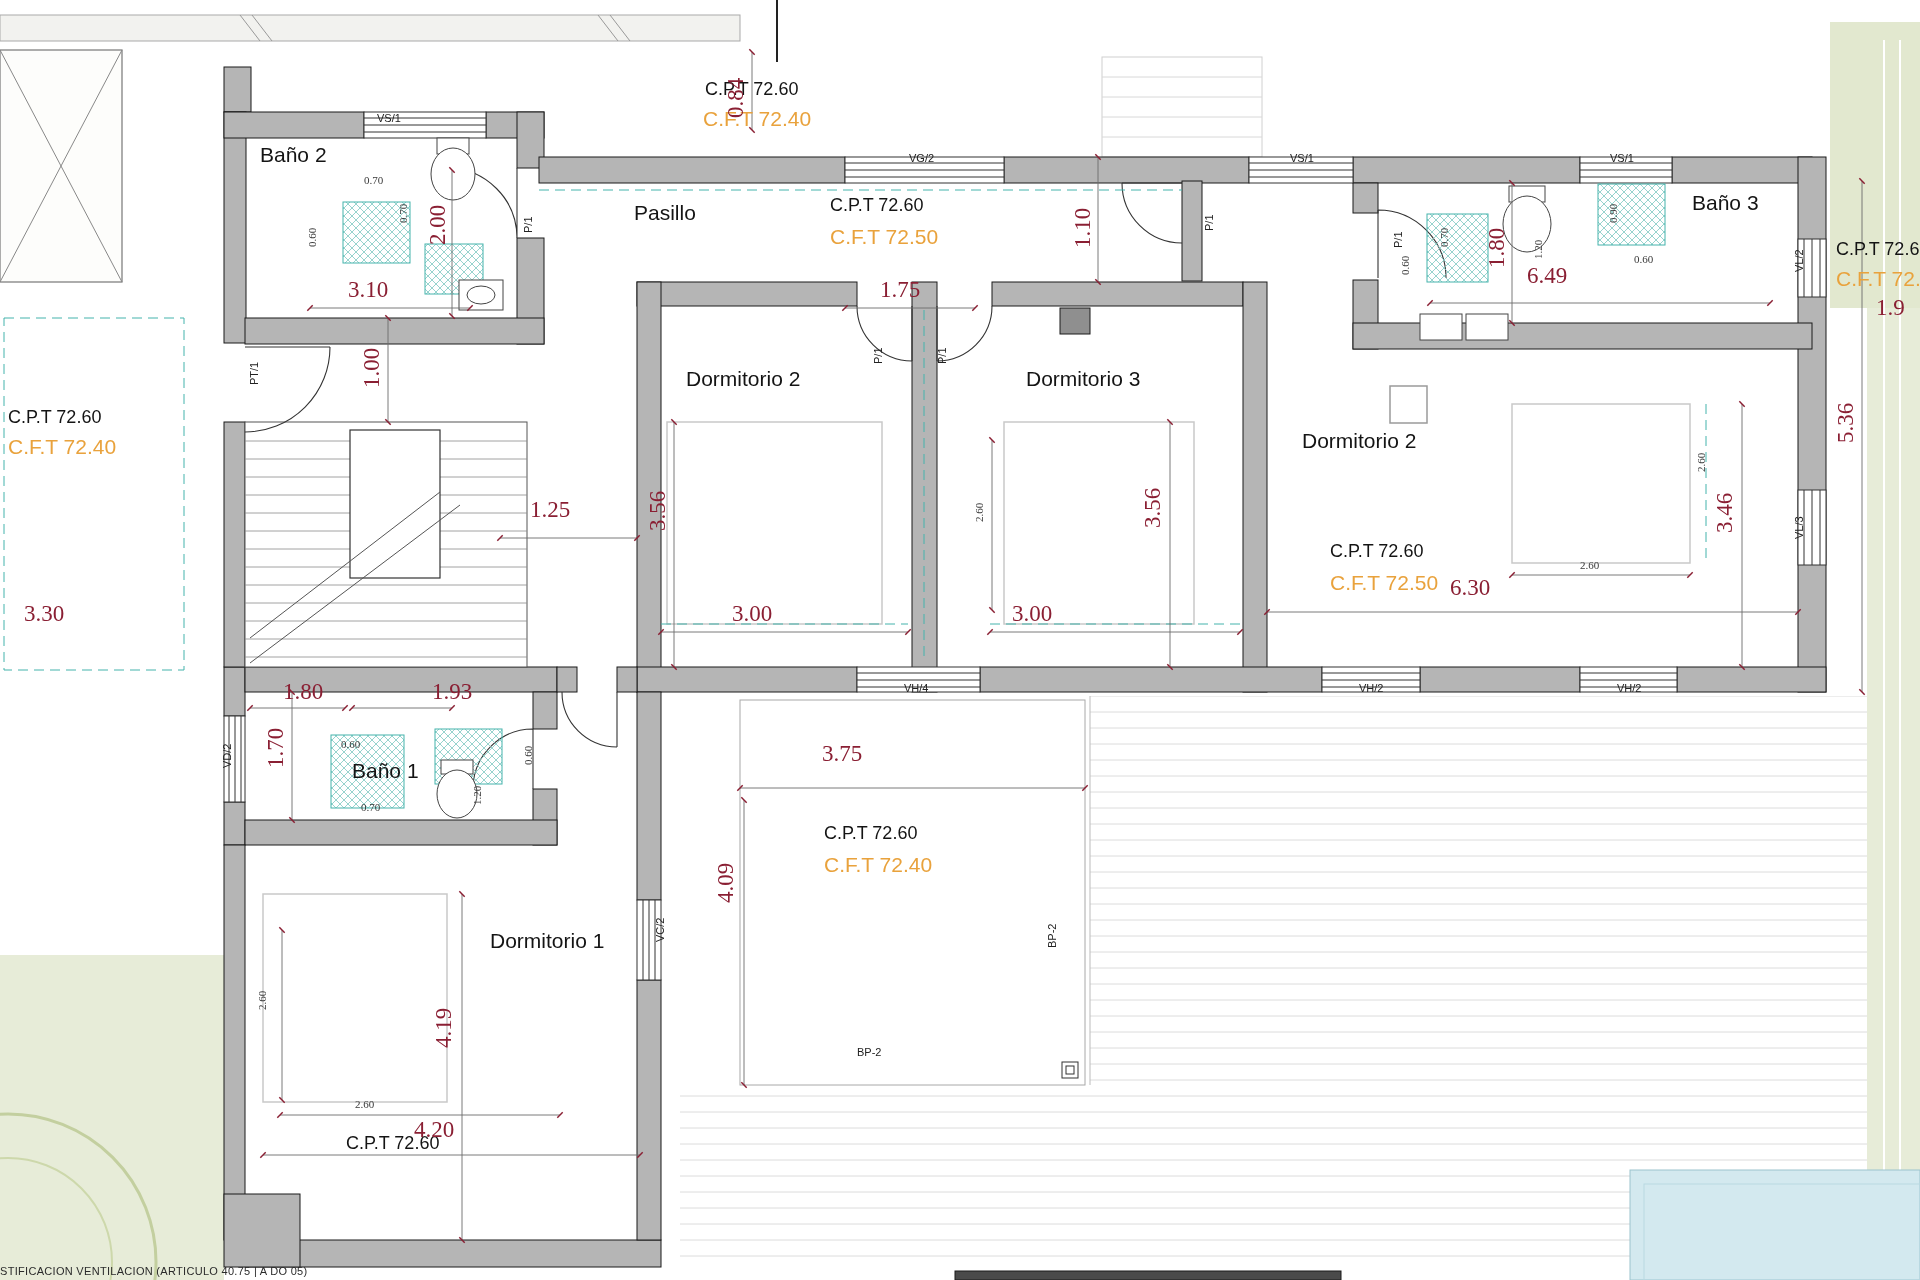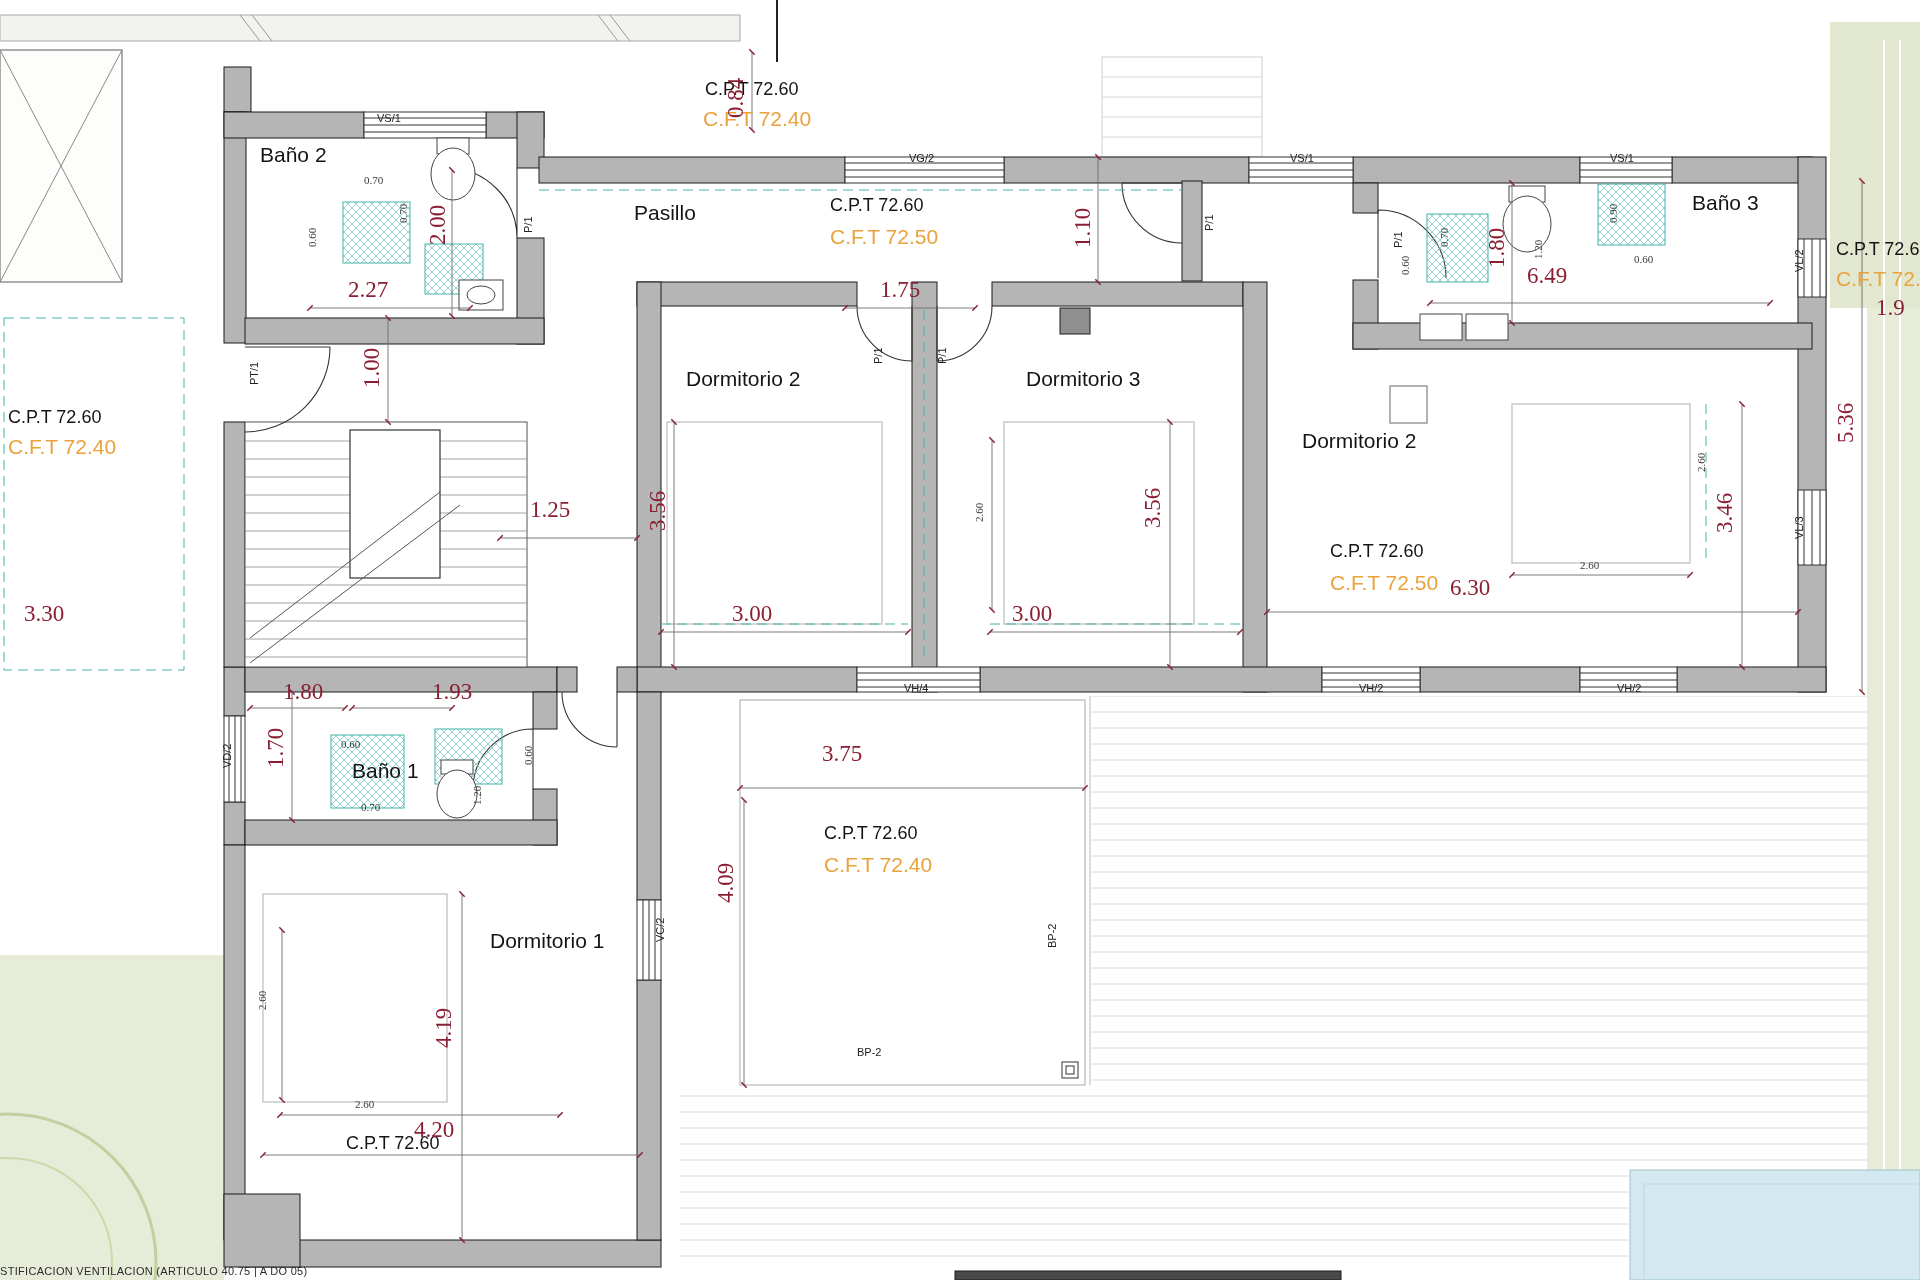--- a/index.html
+++ b/index.html
@@ -256,21 +256,21 @@
   <span class="lbl cpt" style="left:1330px;top:542px">C.P.T 72.60</span>
   <span class="lbl cft" style="left:1330px;top:572px">C.F.T 72.50</span>
   <span class="lbl cpt" style="left:824px;top:824px">C.P.T 72.60</span>
   <span class="lbl cft" style="left:824px;top:854px">C.F.T 72.40</span>
   <span class="lbl cpt" style="left:1836px;top:240px">C.P.T 72.60</span>
   <span class="lbl cft" style="left:1836px;top:268px">C.F.T 72.40</span>
   <span class="lbl cpt" style="left:346px;top:1134px">C.P.T 72.60</span>
 
   <span class="lbl dim rot" style="left:724px;top:118px">0.84</span>
   <span class="lbl dim rot" style="left:426px;top:245px">2.00</span>
-  <span class="lbl dim" style="left:348px;top:278px">2.27</span>
+  <span class="lbl dim" style="left:348px;top:278px">3.10</span>
   <span class="lbl dim" style="left:880px;top:278px">1.75</span>
   <span class="lbl dim rot" style="left:1071px;top:248px">1.10</span>
   <span class="lbl dim rot" style="left:1485px;top:268px">1.80</span>
   <span class="lbl dim" style="left:1527px;top:264px">6.49</span>
   <span class="lbl dim rot" style="left:360px;top:388px">1.00</span>
   <span class="lbl dim" style="left:530px;top:498px">1.25</span>
   <span class="lbl dim rot" style="left:646px;top:531px">3.56</span>
   <span class="lbl dim rot" style="left:1141px;top:528px">3.56</span>
   <span class="lbl dim rot" style="left:1713px;top:533px">3.46</span>
   <span class="lbl dim rot" style="left:1834px;top:443px">5.36</span>

